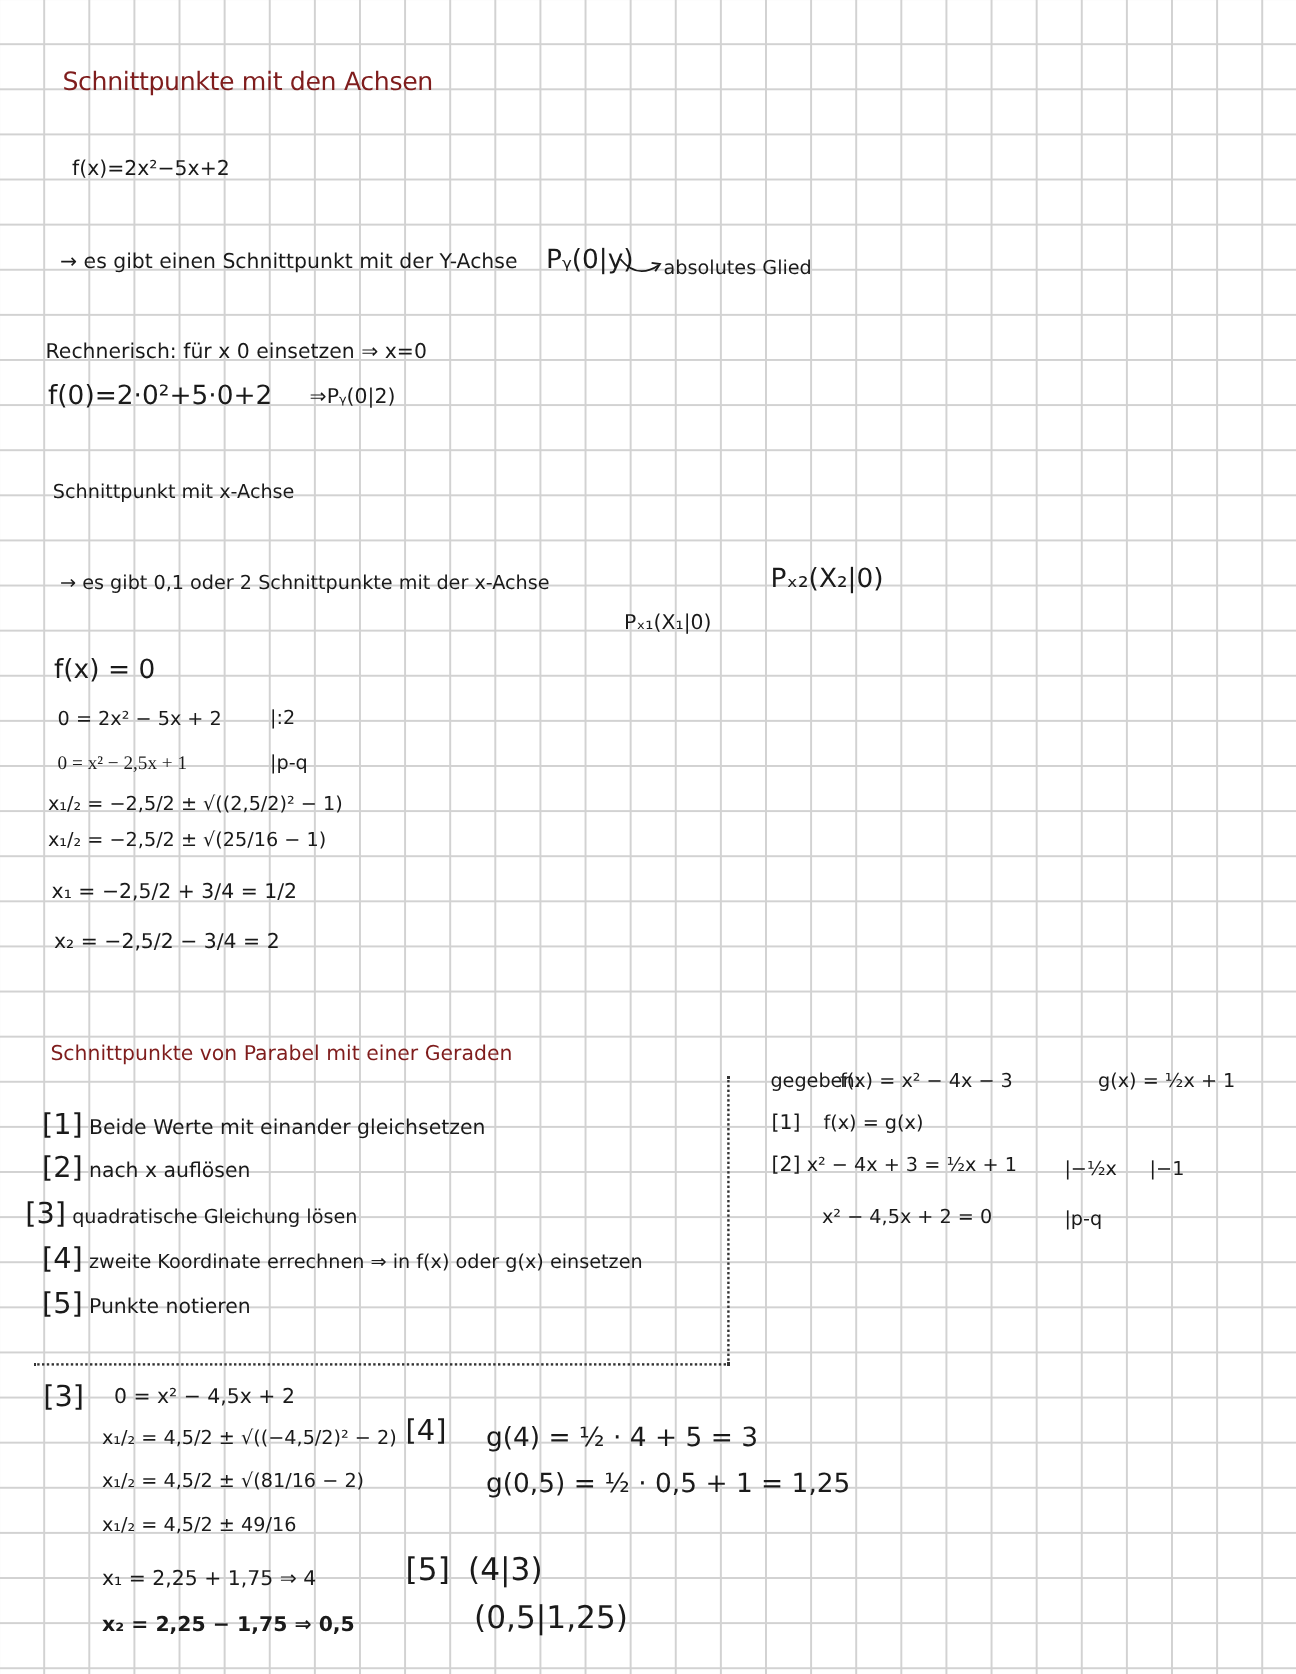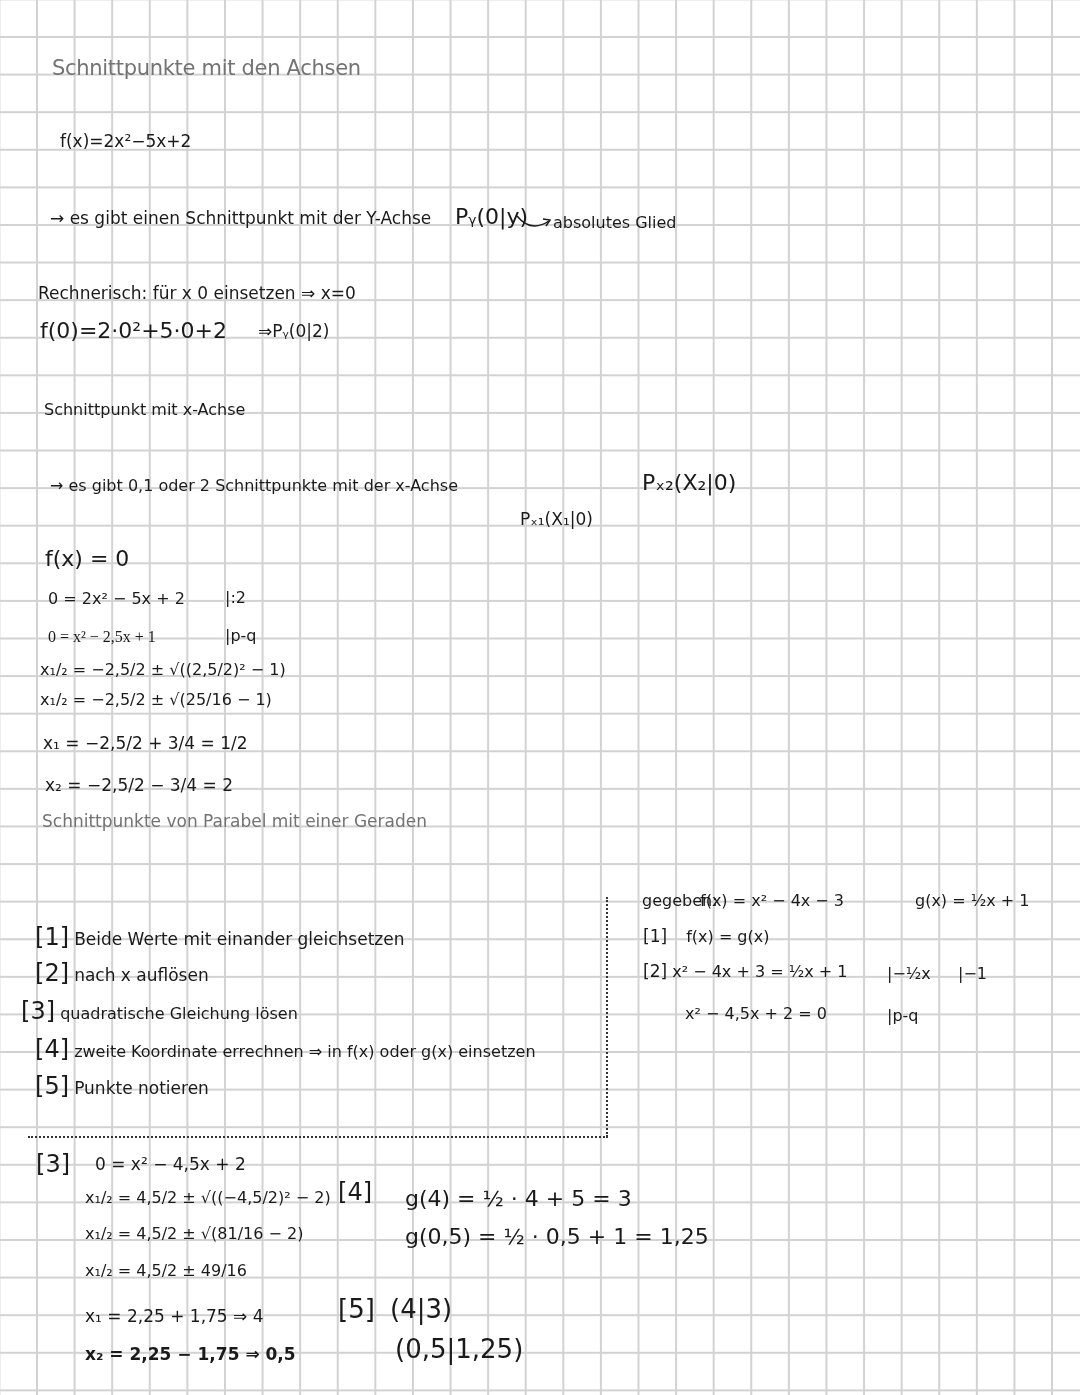--- a/index.html
+++ b/index.html
@@ -8,21 +8,21 @@
     background-color: #ffffff;
     background-image:
       linear-gradient(to right, #d2d2d2 0, #d2d2d2 2px, transparent 2px),
       linear-gradient(to bottom, #d2d2d2 0, #d2d2d2 2px, transparent 2px);
     background-size: 37.6px 37.6px;
     background-position: 36px 36px;
     font-family: "DejaVu Sans", sans-serif;
     color: #1a1a1a;
   }
   .t { position: absolute; white-space: nowrap; line-height: 1; }
-  .blue { color: #737373; }
+  .blue { color: #7f1d1d; }
   .h { font-size: 21px; letter-spacing: -0.3px; }
   .m { font-size: 17px; }
   .s { font-size: 16px; }
   .xs { font-size: 16px; }
   .l { font-size: 22px; }
   .xl { font-size: 26px; }
   .br { font-size: 24px; }
   .dot-v { position: absolute; left: 606px; top: 897px; height: 240px; border-left: 2px dotted #333; }
   .dot-h { position: absolute; left: 28px; top: 1136px; width: 580px; border-top: 2px dotted #333; }
   .arrow-curve { position: absolute; left: 515px; top: 213px; }
@@ -52,21 +52,21 @@
 <div class="t l" style="left:45px; top:548px;">f(x) = 0</div>
 <div class="t s" style="left:48px; top:591px;">0 = 2x² − 5x + 2</div>
 <div class="t s" style="left:225px; top:590px;">|:2</div>
 <div class="t s" style="left:48px; top:629px;font-family:Liberation Serif, serif;">0 = x² − 2,5x + 1</div>
 <div class="t s" style="left:225px; top:628px;">|p-q</div>
 <div class="t xs" style="left:40px; top:662px;">x₁/₂ = −2,5/2 ± √((2,5/2)² − 1)</div>
 <div class="t xs" style="left:40px; top:692px;">x₁/₂ = −2,5/2 ± √(25/16 − 1)</div>
 <div class="t m" style="left:43px; top:735px;">x₁ = −2,5/2 + 3/4   =   1/2</div>
 <div class="t m" style="left:45px; top:777px;">x₂ = −2,5/2 − 3/4   =   2</div>
 
-<div class="t m blue" style="left:42px; top:813px;">Schnittpunkte von Parabel mit einer Geraden</div>
+<div class="t m blue" style="left:42px; top:870px;">Schnittpunkte von Parabel mit einer Geraden</div>
 
 <div>
   <div class="t" style="left:35px; top:925px;">
     <span class="br">[<span>1</span>]</span>
     <span class="m">Beide Werte mit einander gleichsetzen</span>
   </div>
   <div class="t" style="left:35px; top:961px;">
     <span class="br">[<span>2</span>]</span>
     <span class="m">nach x auflösen</span>
   </div>

